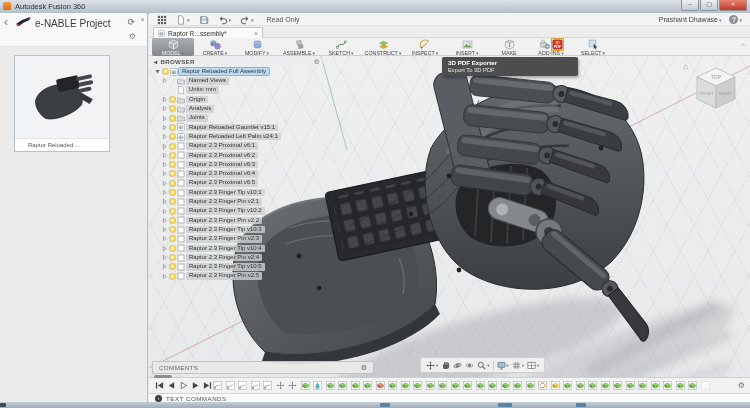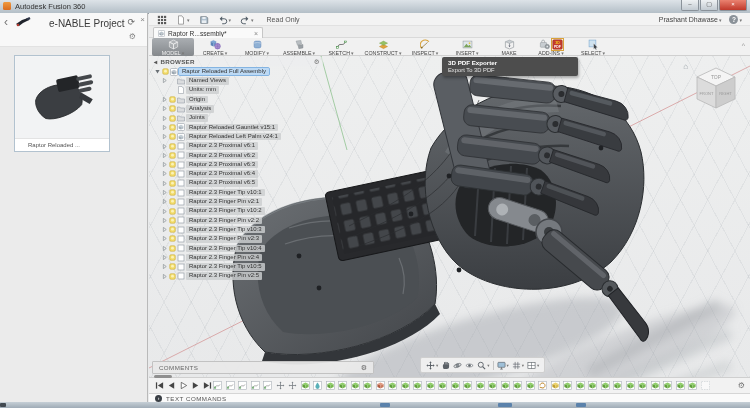--- a/index.html
+++ b/index.html
@@ -18,21 +18,21 @@
     border-radius:0 0 2px 2px;background:linear-gradient(#eef1f3,#c3cbd2);
     font-size:6px;line-height:9px;text-align:center;color:#444;}
   .win-btn.close{background:linear-gradient(#ea8270,#c0392b);color:#fff;width:26px;}
   
   .datapanel{position:absolute;left:0;top:13px;width:148px;height:395px;
     background:#ebebeb;border-right:1px solid #b9b9b9;box-sizing:border-box;}
   .dp-header{position:absolute;left:0;top:0;right:0;height:33px;background:#f8f8f8;
     border-bottom:1px solid #e2e2e2;}
   .dp-back{position:absolute;left:4px;top:3px;font-size:12px;color:#777;line-height:12px;}
   .dp-logo{position:absolute;left:13px;top:3px;width:19px;height:13px;}
-  .dp-title{position:absolute;left:49px;top:5px;font-size:10px;color:#3a3a3a;}
+  .dp-title{position:absolute;left:35px;top:5px;font-size:10px;color:#3a3a3a;}
   .dp-refresh{position:absolute;right:12px;top:4px;font-size:9px;color:#666;}
   .dp-close{position:absolute;right:2px;top:2px;font-size:8px;color:#888;}
   .dp-gear{position:absolute;right:11px;top:19px;font-size:8px;color:#888;}
   .dp-card{position:absolute;left:14px;top:42px;width:96px;height:97px;
     background:#f4f5f6;border:1px solid #b2c2cf;box-sizing:border-box;}
   .dp-card-img{position:absolute;left:1px;top:1px;right:1px;bottom:13px;background:#f2f3f4;}
   .dp-card-label{position:absolute;left:0;right:0;bottom:0;height:12px;background:#fff;
     border-top:1px solid #e3e3e3;font-size:6px;color:#555;line-height:12px;
     padding-left:13px;white-space:nowrap;overflow:hidden;}
   .dp-card-licon{position:absolute;left:3px;bottom:3px;width:7px;height:7px;

